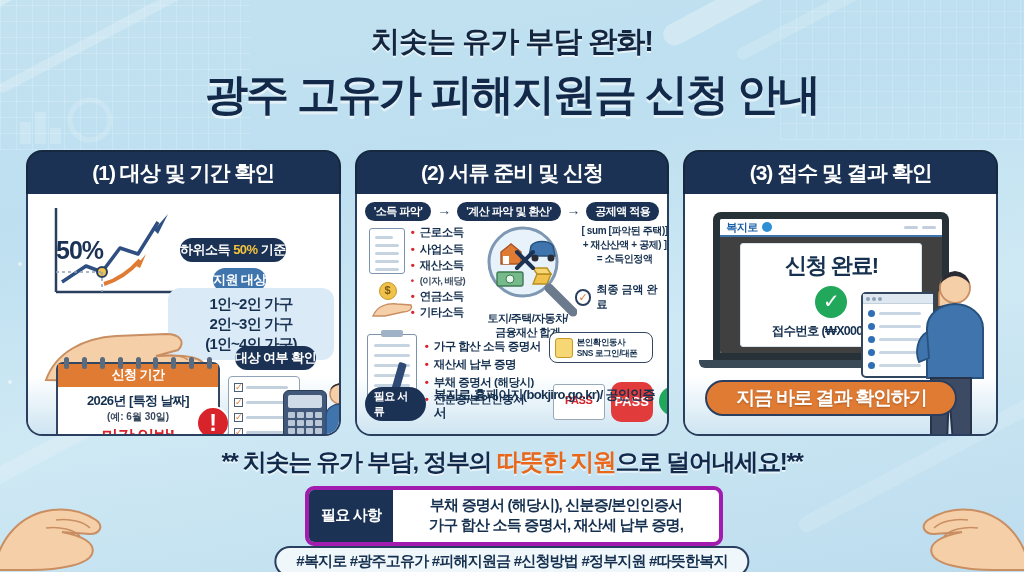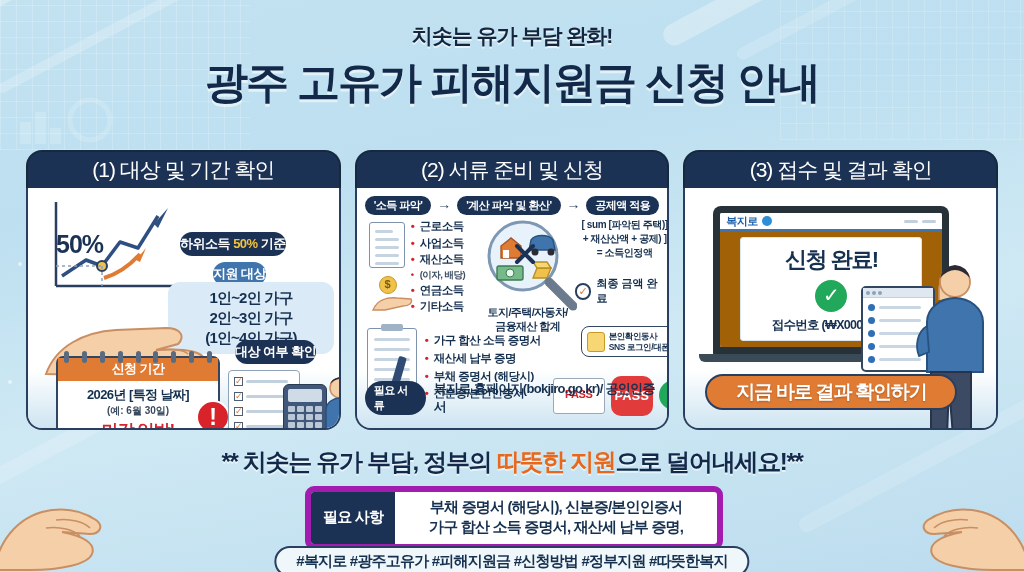--- a/index.html
+++ b/index.html
@@ -29,36 +29,36 @@
       repeating-linear-gradient(90deg, rgba(255,255,255,.25) 0 1px, transparent 1px 16px);
   }
   .bg-deco .g1 { left: 0; top: 0; width: 250px; height: 150px; opacity: .75; }
   .bg-deco .g2 { left: 780px; top: 0; width: 244px; height: 140px; opacity: .6; }
   .bg-deco .chart-icon { position: absolute; left: 18px; top: 96px; opacity: .35; }
   .bg-deco .dot { position: absolute; border-radius: 50%; background: rgba(255,255,255,.55); }
 
   
   .title-wrap { position: absolute; top: 22px; left: 0; width: 1024px; text-align: center; }
   .title-sub {
-    font-size: 21px; font-weight: 800; color: #13253f; letter-spacing: -1px;
+    font-size: 29px; font-weight: 800; color: #13253f; letter-spacing: -1px;
     text-shadow: 0 2px 0 rgba(255,255,255,.6);
   }
   .title-main {
     font-size: 43px; font-weight: 800; color: #13294a; letter-spacing: -2px;
     margin-top: 4px; text-shadow: 0 3px 0 rgba(255,255,255,.55);
   }
 
   
   .panels { position: absolute; top: 150px; left: 26px; width: 972px; height: 280px;
             display: flex; gap: 14px; }
   .panel { position: relative; flex: 1; }
   .panel-head {
     background: #1b3255; color: #ffffff; border-radius: 16px 16px 0 0;
-    height: 38px; display: flex; align-items: center; justify-content: center;
-    font-size: 21px; font-weight: 400; letter-spacing: -1px;
+    height: 44px; display: flex; align-items: center; justify-content: center;
+    font-size: 21px; font-weight: 700; letter-spacing: -1px;
     border: 2px solid #16293f; border-bottom: none;
   }
   .panel-body {
     background: #ffffff; border: 2px solid #2a3f5f; border-top: none;
     border-radius: 0 0 16px 16px; height: calc(100% - 38px);
     position: relative; overflow: hidden;
   }
   .panel-body::after {
     content:''; position:absolute; left:0; right:0; bottom:0; height: 58px;
     background: linear-gradient(180deg, rgba(200,226,240,0) 0%, rgba(197,224,239,.85) 100%);
@@ -156,21 +156,21 @@
              background: #fff; border: 1.5px solid #7d93ab; border-radius: 3px; }
   .p2-clip .tab { width: 22px; height: 7px; background: #9fb2c6; margin: -5px auto 0;
                   border-radius: 2px; }
   .p2-clip .ln { height: 3px; background: #c6d4e2; margin: 7px 6px 0; border-radius: 2px; }
   .p2-pen { position: absolute; left: 36px; top: 168px; width: 8px; height: 44px;
             background: #2f4a74; transform: rotate(16deg); border-radius: 2px; }
   .p2-docs { position: absolute; left: 68px; top: 144px; width: 150px;
              font-size: 11.5px; font-weight: 800; line-height: 1.55; letter-spacing: -.5px; }
   .p2-docs li { list-style: none; position: relative; padding-left: 9px; }
   .p2-docs li::before { content:'•'; position: absolute; left: 0; color: #d8232a; }
-  .p2-bubble { position: absolute; left: 224px; top: 138px; width: 104px;
+  .p2-bubble { position: absolute; left: 192px; top: 138px; width: 104px;
                background: #fff; border: 1.5px solid #33465f; border-radius: 8px;
                padding: 4px 5px; display: flex; gap: 4px; align-items: center; }
   .p2-bubble .ic { width: 18px; height: 20px; background: #f7d774; border: 1.5px solid #c79a26;
                    border-radius: 3px; flex: none; }
   .p2-bubble .tx { font-size: 8.5px; font-weight: 800; line-height: 1.25; color: #16304f;
                    letter-spacing: -.4px; }
   .p2-bubble::after { content: ''; position: absolute; left: 22px; bottom: -8px;
                       border: 6px solid transparent; border-top-color: #fff;
                       border-bottom: 0; }
   .p2-cert { position: absolute; left: 196px; top: 190px; width: 52px; height: 36px;
@@ -193,21 +193,21 @@
   .p3-screen { background: #fff; height: 100%; border-radius: 2px; overflow: hidden;
                position: relative; }
   .p3-bar { height: 18px; background: #fff; display: flex; align-items: center;
             justify-content: space-between; padding: 0 6px; border-bottom: 2px solid #3f74ad; }
   .p3-logo { font-size: 11px; font-weight: 800; color: #1b5fa8; letter-spacing: -.6px;
              display: flex; align-items: center; gap: 4px; }
   .p3-logo .dotic { width: 10px; height: 10px; border-radius: 50%; background: #2d8fd6; }
   .p3-bar .lines { display: flex; gap: 4px; }
   .p3-bar .lines i { display: block; width: 14px; height: 3px; background: #c2cfdc;
                      border-radius: 2px; }
-  .p3-content { background: #a16207; height: calc(100% - 18px); padding: 6px 20px; }
+  .p3-content { background: #404040; height: calc(100% - 18px); padding: 6px 20px; }
   .p3-card { background: #fff; border: 1px solid #dbe5ee; border-radius: 3px; height: 100%;
              display: flex; flex-direction: column; align-items: center;
              justify-content: center; gap: 5px; }
   .p3-done { font-size: 22px; font-weight: 800; color: #16304f; letter-spacing: -1.5px; }
   .p3-ck { width: 32px; height: 32px; border-radius: 50%; background: #22a85a; color: #fff;
            font-size: 20px; font-weight: 800; text-align: center; line-height: 31px; }
   .p3-num { font-size: 12.5px; font-weight: 800; color: #16304f; letter-spacing: -.7px; }
   .p3-base { position: absolute; left: 14px; top: 166px; width: 264px; height: 8px;
              background: #3a4a57; border-radius: 0 0 6px 6px; }
   .p3-tablet { position: absolute; left: 176px; top: 98px; width: 74px; height: 86px;
@@ -224,21 +224,21 @@
             color: #fff; font-size: 19px; font-weight: 800; letter-spacing: -1.2px;
             display: flex; align-items: center; justify-content: center;
             text-shadow: 0 1px 2px rgba(0,0,0,.25); }
 
   
   .tagline { position: absolute; top: 446px; left: 0; width: 1024px; text-align: center;
              font-size: 24px; font-weight: 800; color: #13294a; letter-spacing: -1.3px;
              text-shadow: 0 2px 0 rgba(255,255,255,.55); }
   .tagline .hl { color: #e8671b; }
   .req-box { position: absolute; top: 486px; left: 305px; width: 418px;
-             background: #fff; border: 6px solid #a21caf; border-radius: 9px;
+             background: #fff; border: 4px solid #a21caf; border-radius: 9px;
              display: flex; align-items: stretch; overflow: hidden; }
   .req-label { background: #1b3255; color: #fff; font-size: 15px; font-weight: 800;
                letter-spacing: -.8px; padding: 0 12px; display: flex; align-items: center; }
   .req-text { padding: 5px 8px 6px; font-size: 15px; font-weight: 800; color: #16304f;
               line-height: 1.35; letter-spacing: -.8px; text-align: center; flex: 1; }
   .tags { position: absolute; top: 546px; left: 50%; transform: translateX(-50%);
           background: #f0f7fb; border: 2px solid #2a3f5f; border-radius: 20px;
           padding: 4px 20px; font-size: 15px; font-weight: 800; color: #16304f;
           letter-spacing: -.8px; white-space: nowrap; }
 

